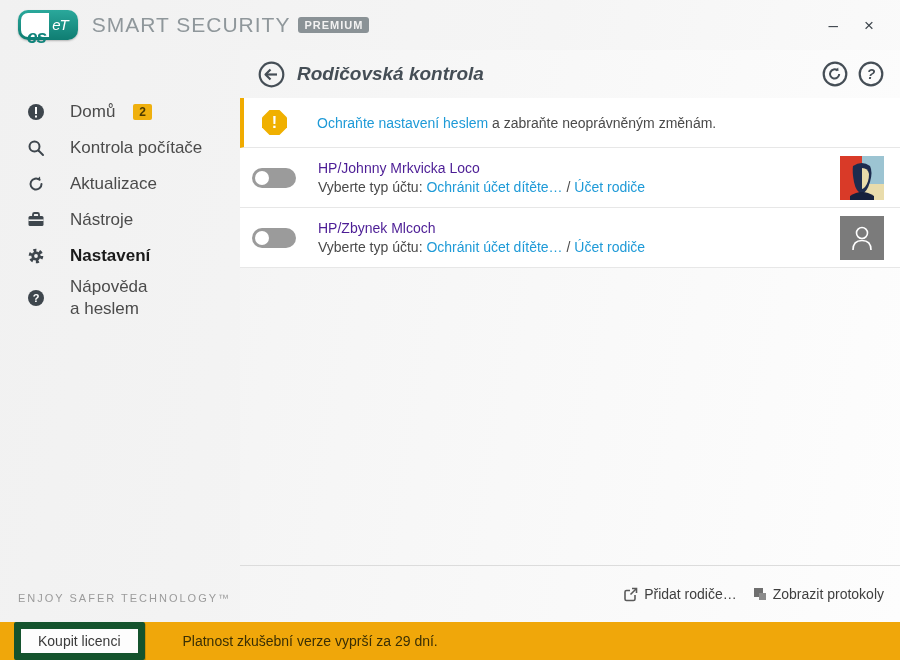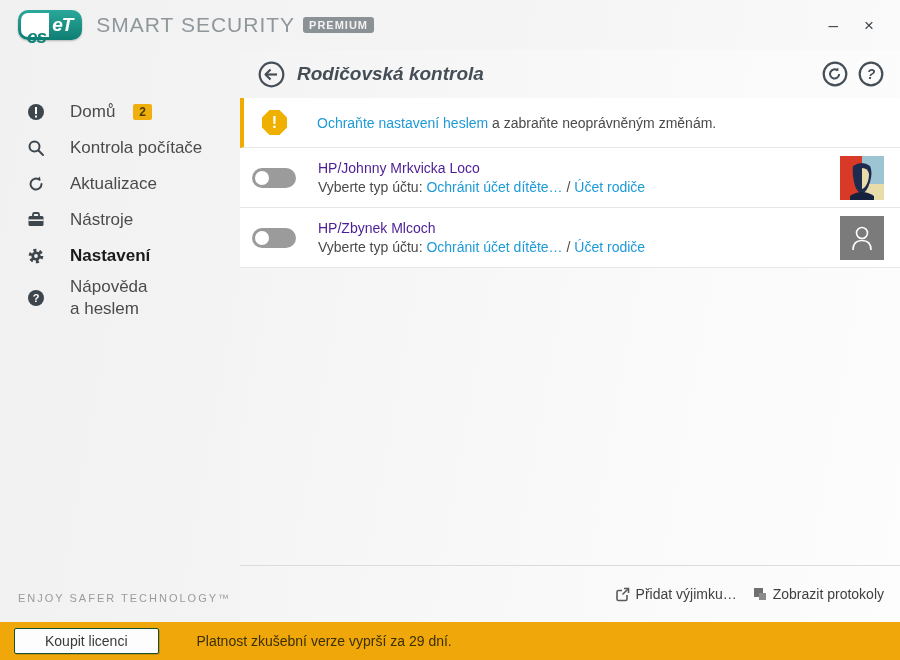--- a/index.html
+++ b/index.html
@@ -11,21 +11,21 @@
   
   .titlebar { position:absolute; top:0; left:0; right:0; height:50px;
               display:flex; align-items:center; padding:0 18px; }
   .logo { display:flex; align-items:center; }
   .logo-pill { display:flex; align-items:stretch; border-radius:10px;
                background:linear-gradient(180deg,#2aa89b,#0f7d72); padding:3px;
                height:30px; box-shadow:0 1px 2px rgba(0,0,0,.25); }
   .logo-es { background:#fff; color:#0e837a; border-radius:7px 0 0 7px;
              font-weight:bold; font-style:italic; font-size:19px; line-height:24px;
              padding:12px 3px 0 6px; letter-spacing:-1px; }
-  .logo-et { color:#fff; font-weight:bold; font-style:italic; font-size:19px;
+  .logo-et { color:#fff; font-weight:normal; font-style:italic; font-size:15px;
              line-height:24px; padding:0 7px 0 3px; letter-spacing:-1px; }
   .product-name { margin-left:14px; font-size:21px; color:#8f979b; letter-spacing:1px; }
   .edition-badge { margin-left:8px; background:#8a9296; color:#f2f2f2; font-size:11px;
                    font-weight:bold; letter-spacing:1px; padding:2px 6px; border-radius:3px; }
   .win-controls { margin-left:auto; display:flex; gap:26px; align-items:center; padding-right:8px; }
   .win-btn { color:#3e464d; font-size:17px; line-height:17px; cursor:default; }
 
   
   .sidebar { position:absolute; top:50px; left:0; width:240px; bottom:38px; }
   .nav { padding-top:44px; }
@@ -74,22 +74,22 @@
 
   .content-footer { position:absolute; left:0; right:0; bottom:0; height:57px;
                     border-top:1px solid #dcdcdc; display:flex; align-items:center;
                     justify-content:flex-end; gap:16px; padding-right:16px; }
   .footer-link { display:flex; align-items:center; gap:6px; font-size:14px;
                  color:#3f3f3f; cursor:pointer; }
 
   
   .bottombar { position:absolute; left:0; right:0; bottom:0; height:38px; background:#f0a70a;
                display:flex; align-items:center; padding-left:14px; }
-  .buy-btn { background:#fdfdfd; border:1px solid #14532d; border-radius:2px;
-             font-size:14px; color:#3a3a3a; padding:4px 30px; cursor:pointer;
+  .buy-btn { background:#fdfdfd; border:7px solid #14532d; border-radius:2px;
+             font-size:14px; color:#3a3a3a; padding:4px 17px; cursor:pointer;
              font-family:"Liberation Sans", sans-serif; box-shadow:1px 1px 0 rgba(0,0,0,.15); }
   .trial-msg { margin-left:38px; font-size:14px; color:#3a2f05; }
 </style>
 </head>
 <body>
 
 <div class="window">
 
   <div class="titlebar">
     <div class="logo">
@@ -239,21 +239,21 @@
       </svg>
     </div>
 
     <div class="content-footer">
       <span class="footer-link">
         <svg width="15" height="15" viewBox="0 0 15 15">
           <path d="M12 8 V12 A1.5 1.5 0 0 1 10.5 13.5 H3.5 A1.5 1.5 0 0 1 2 12 V5 A1.5 1.5 0 0 1 3.5 3.5 H7" fill="none" stroke="#5a5a5a" stroke-width="1.6"></path>
           <path d="M9 1.5 H13.5 V6" fill="none" stroke="#5a5a5a" stroke-width="1.6"></path>
           <line x1="13.5" y1="1.5" x2="7.5" y2="7.5" stroke="#5a5a5a" stroke-width="1.6"></line>
         </svg>
-        <span>Přidat výjimku…</span>
+        <span>Přidat rodiče…</span>
       </span>
       <span class="footer-link">
         <svg width="14" height="14" viewBox="0 0 14 14">
           <rect x="1" y="1" width="9" height="9" fill="#6f6f6f"></rect>
           <rect x="6" y="6" width="7" height="7" fill="#8b8b8b"></rect>
         </svg>
         <span>Zobrazit protokoly</span>
       </span>
     </div>
   </div>

